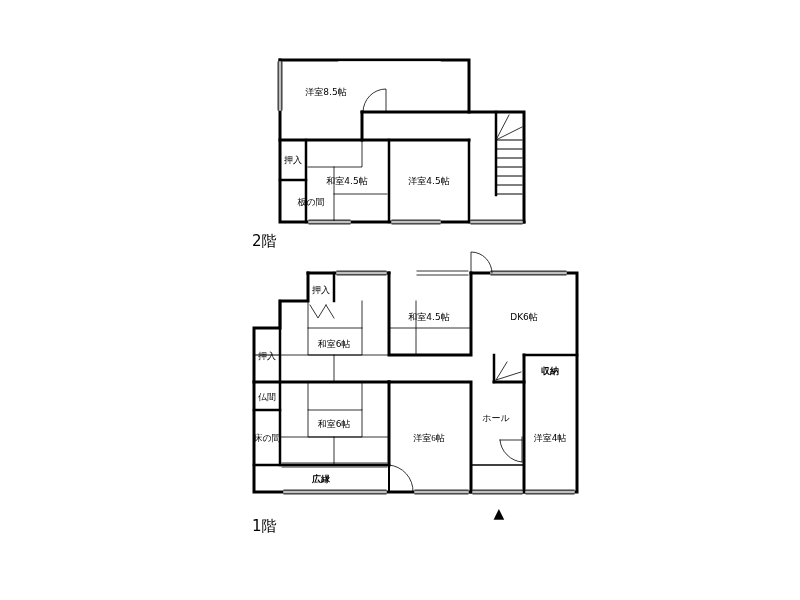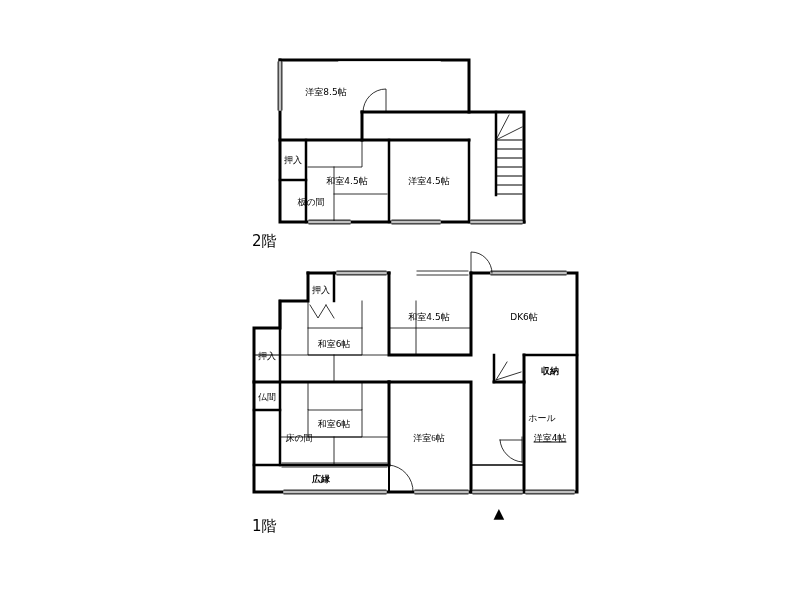--- a/index.html
+++ b/index.html
@@ -92,21 +92,21 @@
   <span class="floor-label" style="left:236px;top:232px;">2階</span>
 
   <span class="room-label" style="left:305px;top:290px;">押入</span>
   <span class="room-label" style="left:413px;top:317px;">和室4.5帖</span>
   <span class="room-label" style="left:508px;top:317px;">DK6帖</span>
   <span class="room-label" style="left:318px;top:344px;">和室6帖</span>
   <span class="room-label" style="left:251px;top:356px;">押入</span>
   <span class="room-label" style="left:534px;top:371px;font-weight:bold;">収納</span>
   <span class="room-label" style="left:251px;top:397px;">仏間</span>
   <span class="room-label" style="left:318px;top:424px;">和室6帖</span>
-  <span class="room-label" style="left:251px;top:438px;margin-left:32px;">床の間</span>
+  <span class="room-label" style="left:251px;top:438px;">床の間</span>
   <span class="room-label" style="left:413px;top:438px;font-family:Liberation Serif, serif;">洋室6帖</span>
-  <span class="room-label" style="left:480px;top:418px;margin-left:46px;">ホール</span>
-  <span class="room-label" style="left:534px;top:438px;text-decoration:underline;">洋室4帖</span>
+  <span class="room-label" style="left:480px;top:418px;">ホール</span>
+  <span class="room-label" style="left:534px;top:438px;">洋室4帖</span>
   <span class="room-label" style="left:305px;top:479px;font-weight:bold;">広縁</span>
 
   <span class="room-label" style="left:483px;top:513px;font-size:14px;">▲</span>
   <span class="floor-label" style="left:236px;top:517px;">1階</span>
 </div>
 
 </body></html>

